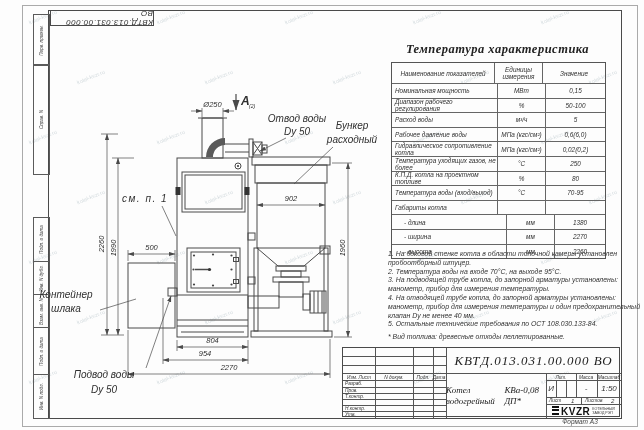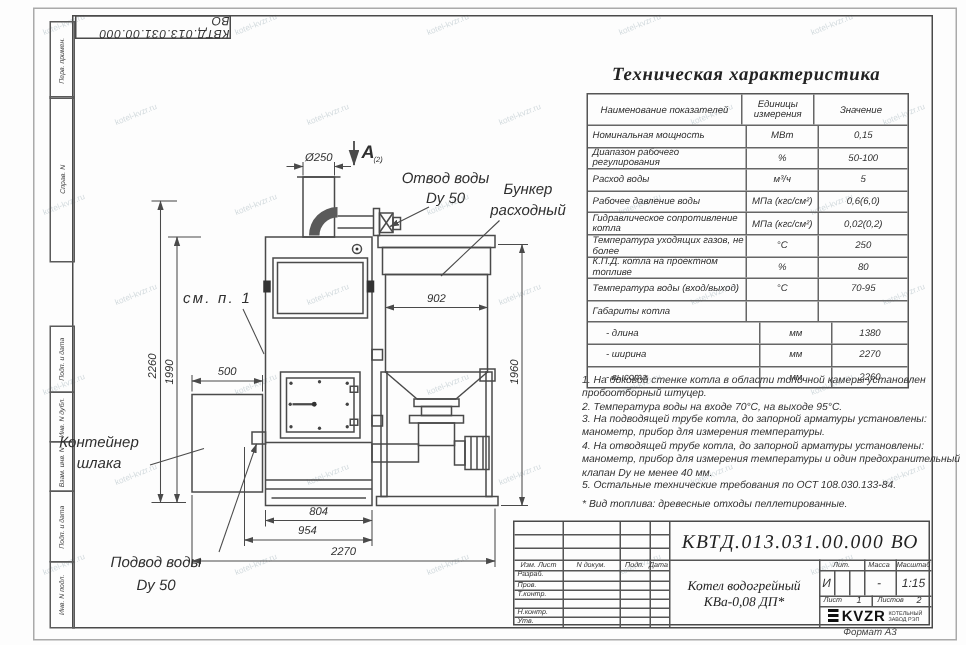--- a/index.html
+++ b/index.html
@@ -34,21 +34,21 @@
   .note-line{font:italic 6.9px "Liberation Sans",sans-serif;color:#333;line-height:8.8px;white-space:nowrap;}
   .fuel-line{margin-top:4px;}
   
   .tb{position:absolute;left:342px;top:347px;width:278px;height:70px;border:1.5px solid #4a4a4a;box-sizing:border-box;}
   .tb .vl{position:absolute;width:1px;background:#555;}
   .tb .hl{position:absolute;height:1px;background:#555;}
   .tb .txt{position:absolute;font:italic 4.8px "Liberation Sans",sans-serif;color:#333;white-space:nowrap;}
   .tb .ctr{text-align:center;transform:translateX(-50%);}
   .tb-desig{position:absolute;left:103px;top:0;width:175px;height:25px;display:flex;align-items:center;justify-content:center;
             font:italic 13px "Liberation Serif",serif;color:#222;letter-spacing:1px;}
-  .tb-name{position:absolute;left:103px;top:25px;width:100px;height:45px;display:flex;flex-direction:column;
+  .tb-name{position:absolute;left:103px;top:25px;width:100px;height:45px;display:flex;flex-direction:row;
            align-items:center;justify-content:center;font:italic 9px "Liberation Serif",serif;color:#222;line-height:11px;}
   .logo{position:absolute;left:203px;top:56px;width:75px;height:14px;display:flex;align-items:center;justify-content:center;gap:2px;}
   .logo-bars{width:7px;height:10px;background:repeating-linear-gradient(#111 0 2px,#fff 2px 3.4px);}
   .logo-kvzr{font:bold 10px "Liberation Sans",sans-serif;color:#111;letter-spacing:.5px;}
   .logo-sub{display:flex;flex-direction:column;font:3.6px "Liberation Sans",sans-serif;color:#333;line-height:4px;}
   .fmt{position:absolute;left:540px;top:418px;width:80px;text-align:center;
        font:italic 6.5px "Liberation Sans",sans-serif;color:#444;}
   svg text{font-family:"Liberation Sans",sans-serif;font-style:italic;fill:#2f2f2f;}
   .lbl{font-size:10px;}
   .dimtxt{font-size:7.5px;}
@@ -256,21 +256,21 @@
     <text class="lbl" x="297" y="122" text-anchor="middle">Отвод воды</text>
     <text class="lbl" x="297" y="135" text-anchor="middle">Dy 50</text>
     <text class="lbl" x="352" y="129" text-anchor="middle">Бункер</text>
     <text class="lbl" x="352" y="143" text-anchor="middle">расходный</text>
     <text class="lbl" x="66" y="298" text-anchor="middle">Контейнер</text>
     <text class="lbl" x="66" y="312" text-anchor="middle">шлака</text>
     <text class="lbl" x="104" y="378" text-anchor="middle">Подвод воды</text>
     <text class="lbl" x="104" y="393" text-anchor="middle">Dy 50</text>
   </svg>
 
-  <div class="t-title">Техническая характеристика</div>
+  <div class="t-title">Температура характеристика</div>
 
   <div class="ttable">
     <div class="t-row t-head">
       <div class="t-c1">Наименование показателей</div>
       <div class="t-c2">Единицы измерения</div>
       <div class="t-c3">Значение</div>
     </div>
     <div class="t-row">
         <div class="t-c1">Номинальная мощность</div>
         <div class="t-c2">МВт</div>
@@ -388,21 +388,21 @@
     <div class="tb-name">
       <div>Котел водогрейный</div>
       <div>КВа-0,08 ДП*</div>
     </div>
 
     <div class="txt ctr" style="left:218px;top:26.5px">Лит.</div>
     <div class="txt ctr" style="left:243px;top:26.5px">Масса</div>
     <div class="txt ctr" style="left:266px;top:26.5px">Масштаб</div>
     <div class="txt ctr" style="left:208px;top:36px;font-size:8px">И</div>
     <div class="txt ctr" style="left:243px;top:36px;font-size:8px">-</div>
-    <div class="txt ctr" style="left:266px;top:36px;font-size:8px">1:15</div>
+    <div class="txt ctr" style="left:266px;top:36px;font-size:8px">1:50</div>
 
     <div class="txt" style="left:206px;top:50px">Лист</div>
     <div class="txt" style="left:228px;top:50px;font-size:6px">1</div>
     <div class="txt" style="left:242px;top:50px">Листов</div>
     <div class="txt" style="left:268px;top:50px;font-size:6px">2</div>
 
     <div class="logo">
       <div class="logo-bars"></div>
       <div class="logo-kvzr">KVZR</div>
       <div class="logo-sub">

